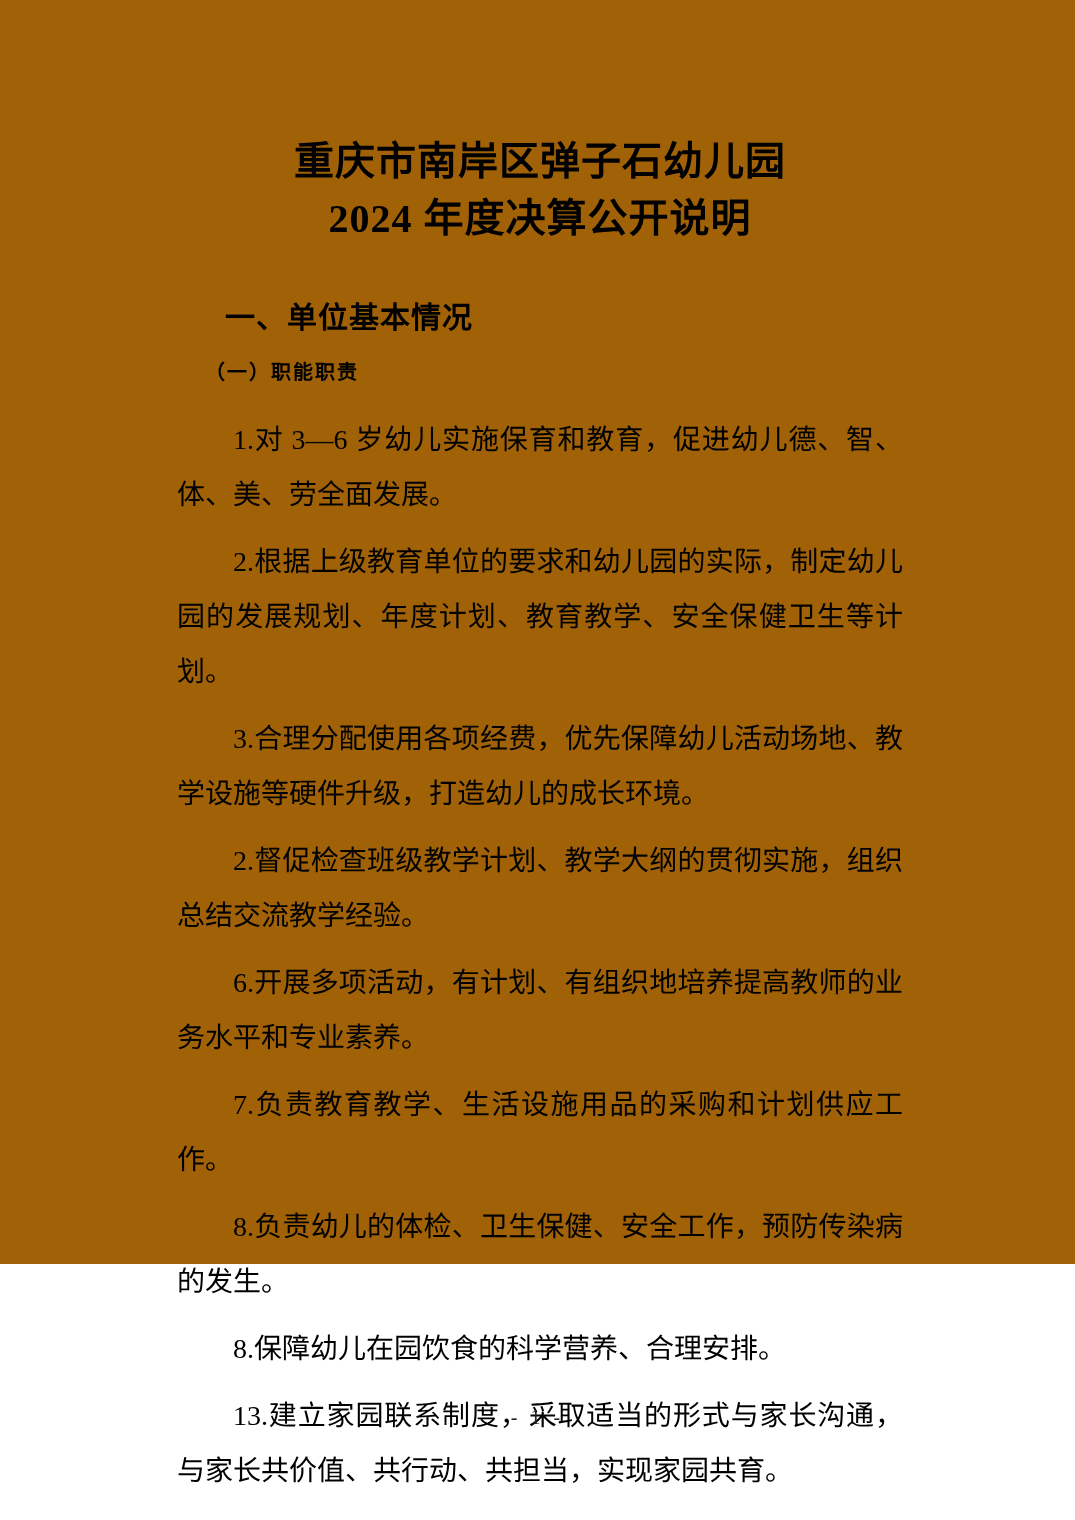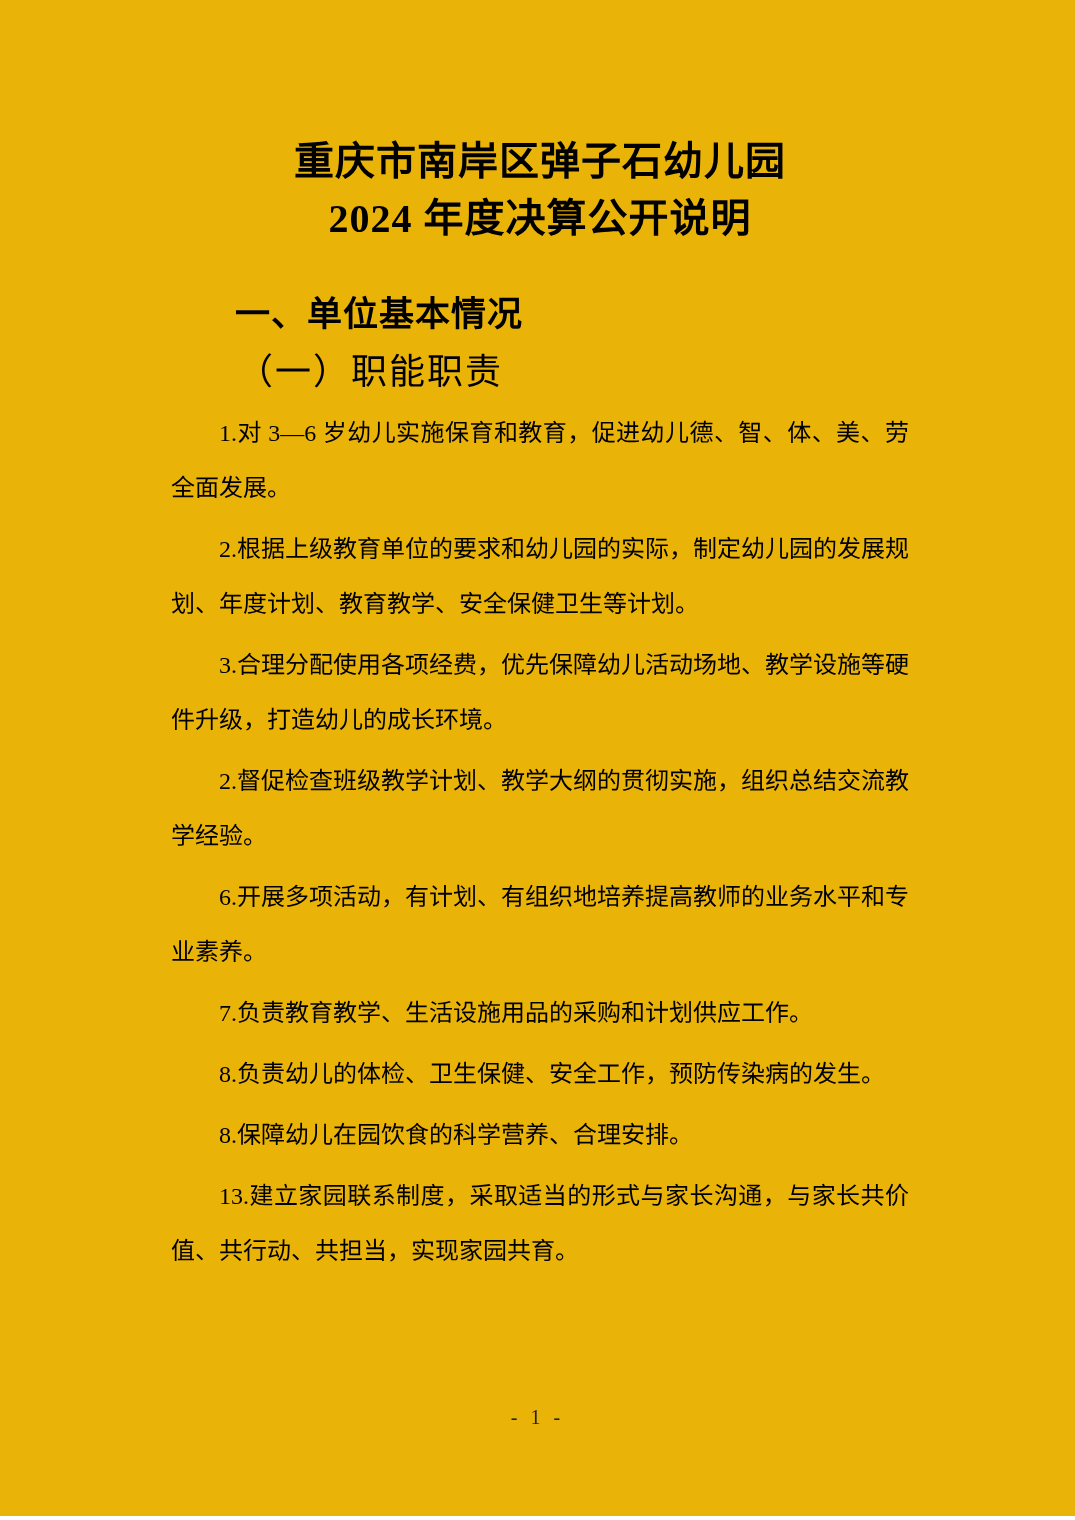--- a/index.html
+++ b/index.html
@@ -10,22 +10,22 @@
   body {
     width: 1075px;
     height: 1520px;
     color: #000000;
     font-family: "Liberation Serif", "DejaVu Serif", serif;
     overflow: hidden;
   }
   .page {
     position: relative;
     width: 1075px;
-    height: 1516px;
-    background: #eab308;
+    height: 1264px;
+    background: #a16207;
     box-sizing: border-box;
   }
   .content {
     position: absolute;
     left: 165px;
     width: 750px;
     top: 0;
   }
   .doc-title {
     margin: 133px 0 0 0;
@@ -35,39 +35,39 @@
     font-weight: bold;
     font-family: "Liberation Serif", "DejaVu Serif", serif;
     letter-spacing: 1px;
   }
   .doc-title .title-line {
     display: block;
     white-space: nowrap;
   }
   .section-heading {
     margin: 43px 0 0 0;
-    font-size: 35px;
+    font-size: 30px;
     line-height: 55px;
     font-weight: bold;
-    font-family: Liberation Mono, monospace;
+    font-family: Liberation Serif, serif;
     text-indent: 2em;
     letter-spacing: 1px;
   }
   .subsection-heading {
     margin: 0;
-    font-size: 36px;
+    font-size: 20px;
     line-height: 55px;
-    font-weight: normal;
+    font-weight: bold;
     font-family: "Liberation Serif", "DejaVu Serif", serif;
     text-indent: 2em;
     letter-spacing: 2px;
   }
   .para {
-    margin: 6px;
-    font-size: 24px;
+    margin: 12px;
+    font-size: 28px;
     line-height: 55px;
     text-align: justify;
     text-justify: inter-character;
     text-indent: 2em;
     font-family: "Liberation Serif", "DejaVu Serif", serif;
   }
   .page-footer {
     position: absolute;
     left: 0;
     width: 1075px;

